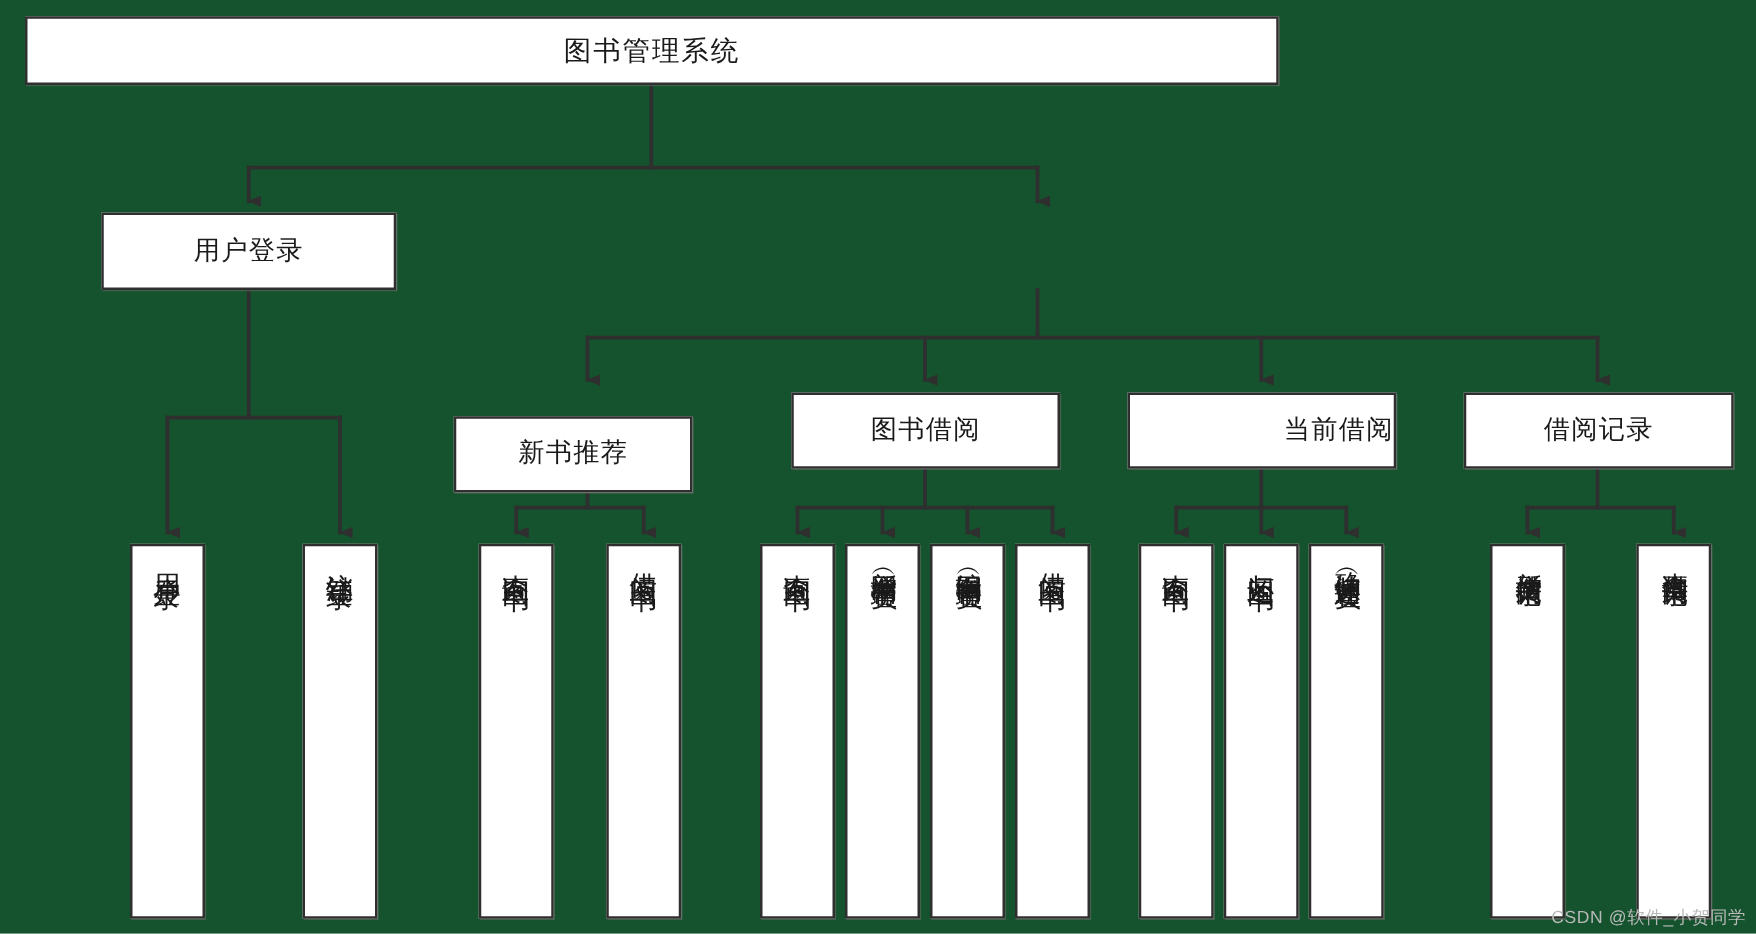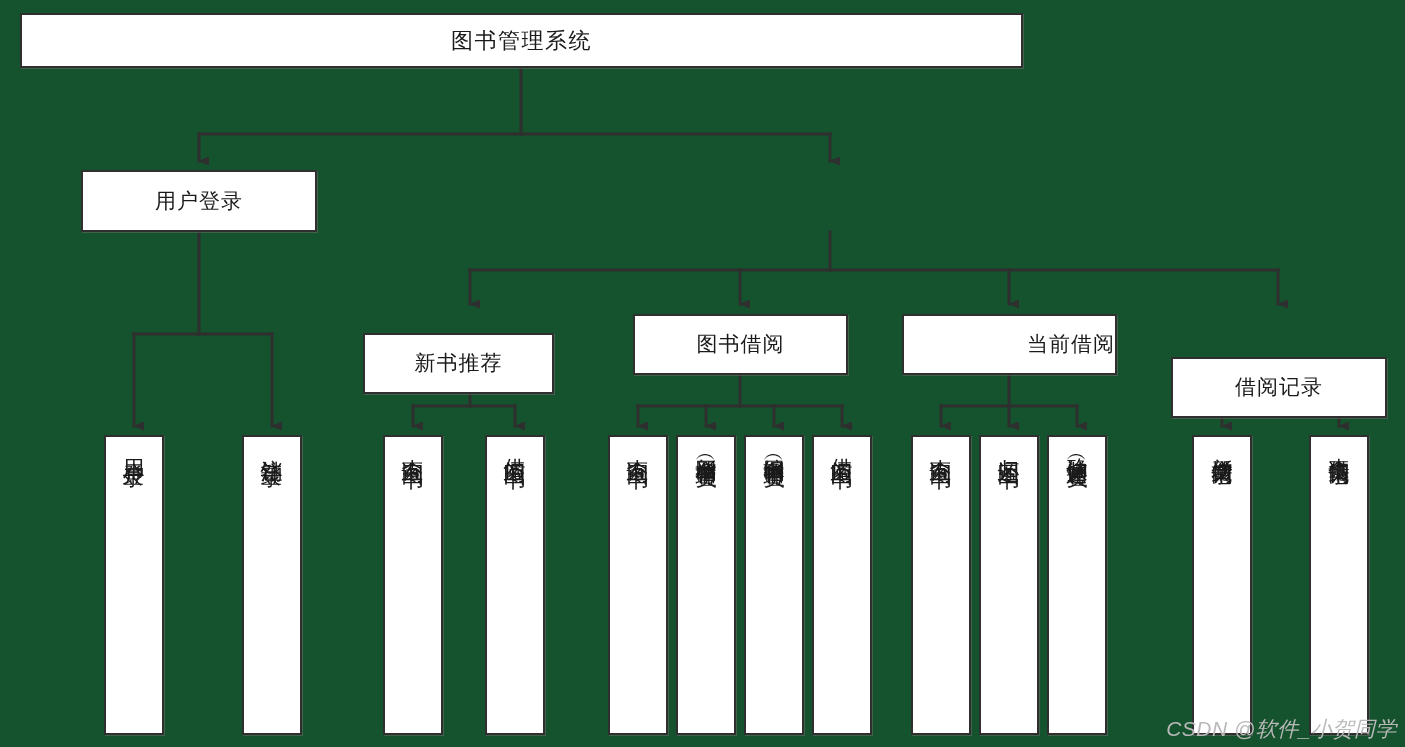--- a/index.html
+++ b/index.html
@@ -68,26 +68,25 @@
     margin: 0 auto;
   }
   .node.vert.tall-text .node-label {
     font-size: 21px;
     letter-spacing: 1.5px;
   }
   .watermark {
     position: absolute;
     right: 8px;
     bottom: 4px;
-    font-size: 21px;
+    font-size: 14px;
     color: #b9b9b9;
     letter-spacing: 0.5px;
     white-space: nowrap;
     font-family: "Liberation Sans", "DejaVu Sans", sans-serif;
-    font-style: italic;
   }
 </style>
 </head>
 <body>
 
 <div id="diagram-canvas">
 
   <svg id="edge-layer" viewBox="0 0 1405 747" width="1405" height="747">
     <defs>
       <marker id="arrowhead" markerWidth="9" markerHeight="11" refX="4.5" refY="10" orient="auto" markerUnits="userSpaceOnUse">
@@ -148,21 +147,21 @@
 
   <div class="node horiz" style="left:363px; top:314px; width:191px; height:61px;margin-top:19px;">
     <span class="node-label">新书推荐</span>
   </div>
   <div class="node horiz" style="left:633px; top:314px; width:215px; height:61px;">
     <span class="node-label">图书借阅</span>
   </div>
   <div class="node horiz" style="left:902px; top:314px; width:215px; height:61px;justify-content:flex-end;">
     <span class="node-label">当前借阅</span>
   </div>
-  <div class="node horiz" style="left:1171px; top:314px; width:216px; height:61px;margin-top:43px;">
+  <div class="node horiz" style="left:1171px; top:314px; width:216px; height:61px;">
     <span class="node-label">借阅记录</span>
   </div>
 
   <div class="node vert" style="left:104px; top:435px; width:60px; height:300px;">
     <span class="node-label">用户登录</span>
   </div>
   <div class="node vert" style="left:242px; top:435px; width:60px; height:300px;">
     <span class="node-label">注销登录</span>
   </div>
 

